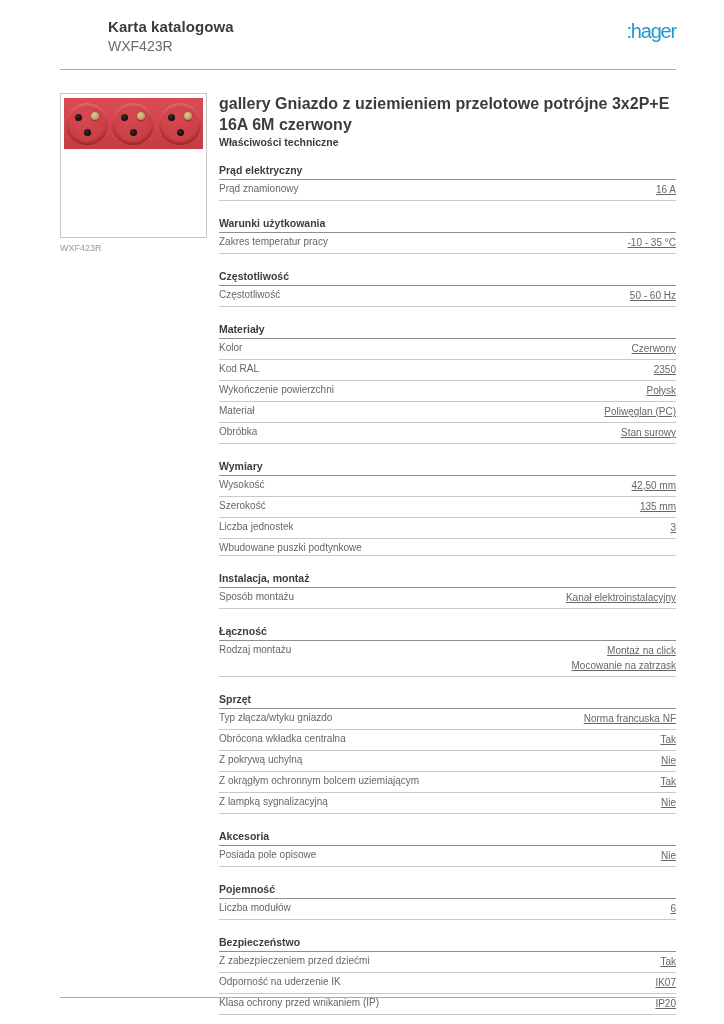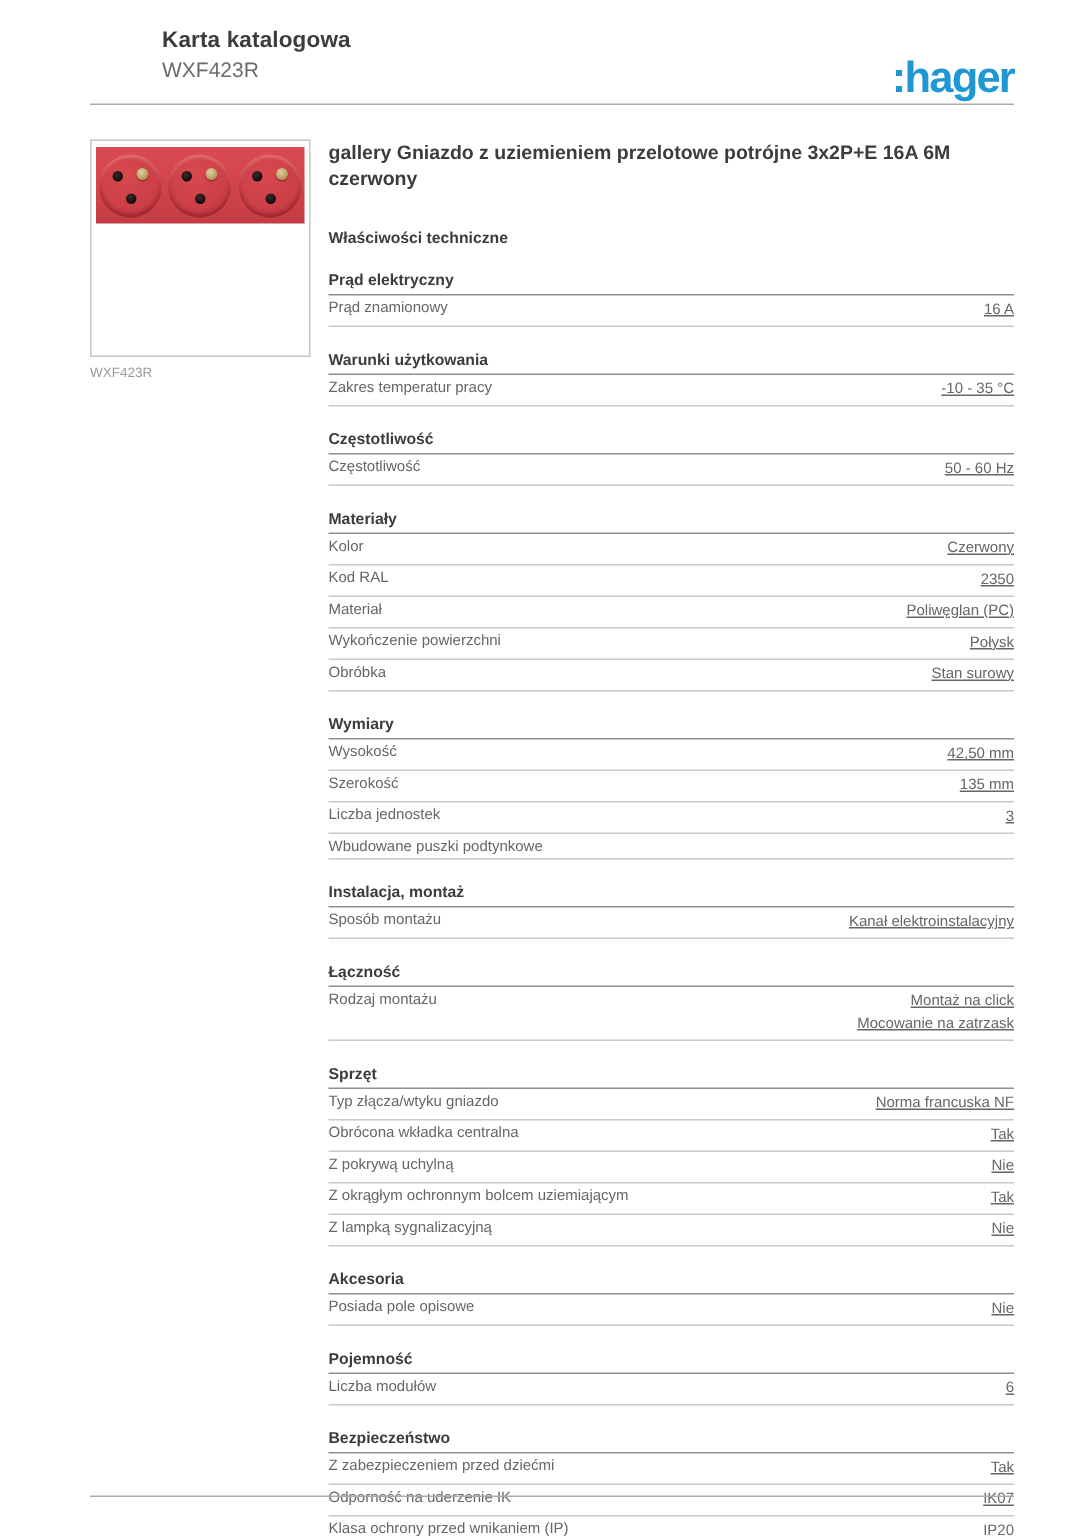--- a/index.html
+++ b/index.html
@@ -10,22 +10,22 @@
     font-family: "Liberation Sans", sans-serif;
     color: #3d3d3d;
     overflow: hidden;
   }
 
   
   .header { position: absolute; left: 60px; right: 48px; top: 18px; height: 50px; margin-left: 48px; }
   .doc-type { font-size: 15px; font-weight: bold; color: #3c3c3c; letter-spacing: 0.1px; }
   .product-code { font-size: 14px; color: #6b6b6b; margin-top: 3px; }
   .logo {
-    position: absolute; right: 0; top: 18px;
-    font-size: 29px; font-weight: bold; color: #1f97d4;
+    position: absolute; right: 0; top: 2px;
+    font-size: 20px; font-weight: normal; color: #1f97d4;
     letter-spacing: -1.2px;
   }
   .header-rule {
     position: absolute; left: 60px; right: 48px; top: 69px;
     border-top: 1px solid #ababab;
   }
 
   
   .image-card {
     position: absolute; left: 60px; top: 93px;
@@ -55,22 +55,22 @@
     background: radial-gradient(circle at 40% 35%, #e0cf9d, #b59a5e 65%, #8a7140 100%);
     box-shadow: 0 1px 1px rgba(80,20,20,.5);
   }
   .image-caption {
     position: absolute; left: 60px; top: 243px;
     font-size: 9px; color: #9a9a9a;
   }
 
   
   .main { position: absolute; left: 219px; right: 48px; top: 94px; }
-  .title { font-size: 13px; font-weight: bold; color: #3c3c3c; line-height: 1.3; }
-  .props-heading { font-size: 10.5px; font-weight: bold; color: #3c3c3c; margin-top: 25px; }
+  .title { font-size: 16px; font-weight: bold; color: #3c3c3c; line-height: 1.3; }
+  .props-heading { font-size: 10.5px; font-weight: bold; color: #3c3c3c; }
 
   .spec-section { margin-top: 16px; }
   .spec-title {
     font-size: 10.5px; font-weight: bold; color: #3c3c3c;
     padding-bottom: 3px; border-bottom: 1px solid #8f8f8f;
   }
   .spec-row {
     display: flex; justify-content: space-between; align-items: flex-start;
     font-size: 10px; color: #666666;
     padding: 3px 0 2.5px 0;
@@ -164,29 +164,29 @@
             <span class="value-line">Czerwony</span>
           </span>
         </div>
         <div class="spec-row">
           <span class="spec-label">Kod RAL</span>
           <span class="spec-value">
             <span class="value-line">2350</span>
           </span>
         </div>
         <div class="spec-row">
+          <span class="spec-label">Wykończenie powierzchni</span>
+          <span class="spec-value">
+            <span class="value-line">Połysk</span>
+          </span>
+        </div>
+        <div class="spec-row">
           <span class="spec-label">Materiał</span>
           <span class="spec-value">
             <span class="value-line">Poliwęglan (PC)</span>
-          </span>
-        </div>
-        <div class="spec-row">
-          <span class="spec-label">Wykończenie powierzchni</span>
-          <span class="spec-value">
-            <span class="value-line">Połysk</span>
           </span>
         </div>
         <div class="spec-row">
           <span class="spec-label">Obróbka</span>
           <span class="spec-value">
             <span class="value-line">Stan surowy</span>
           </span>
         </div>
       </section>
       <section class="spec-section">

